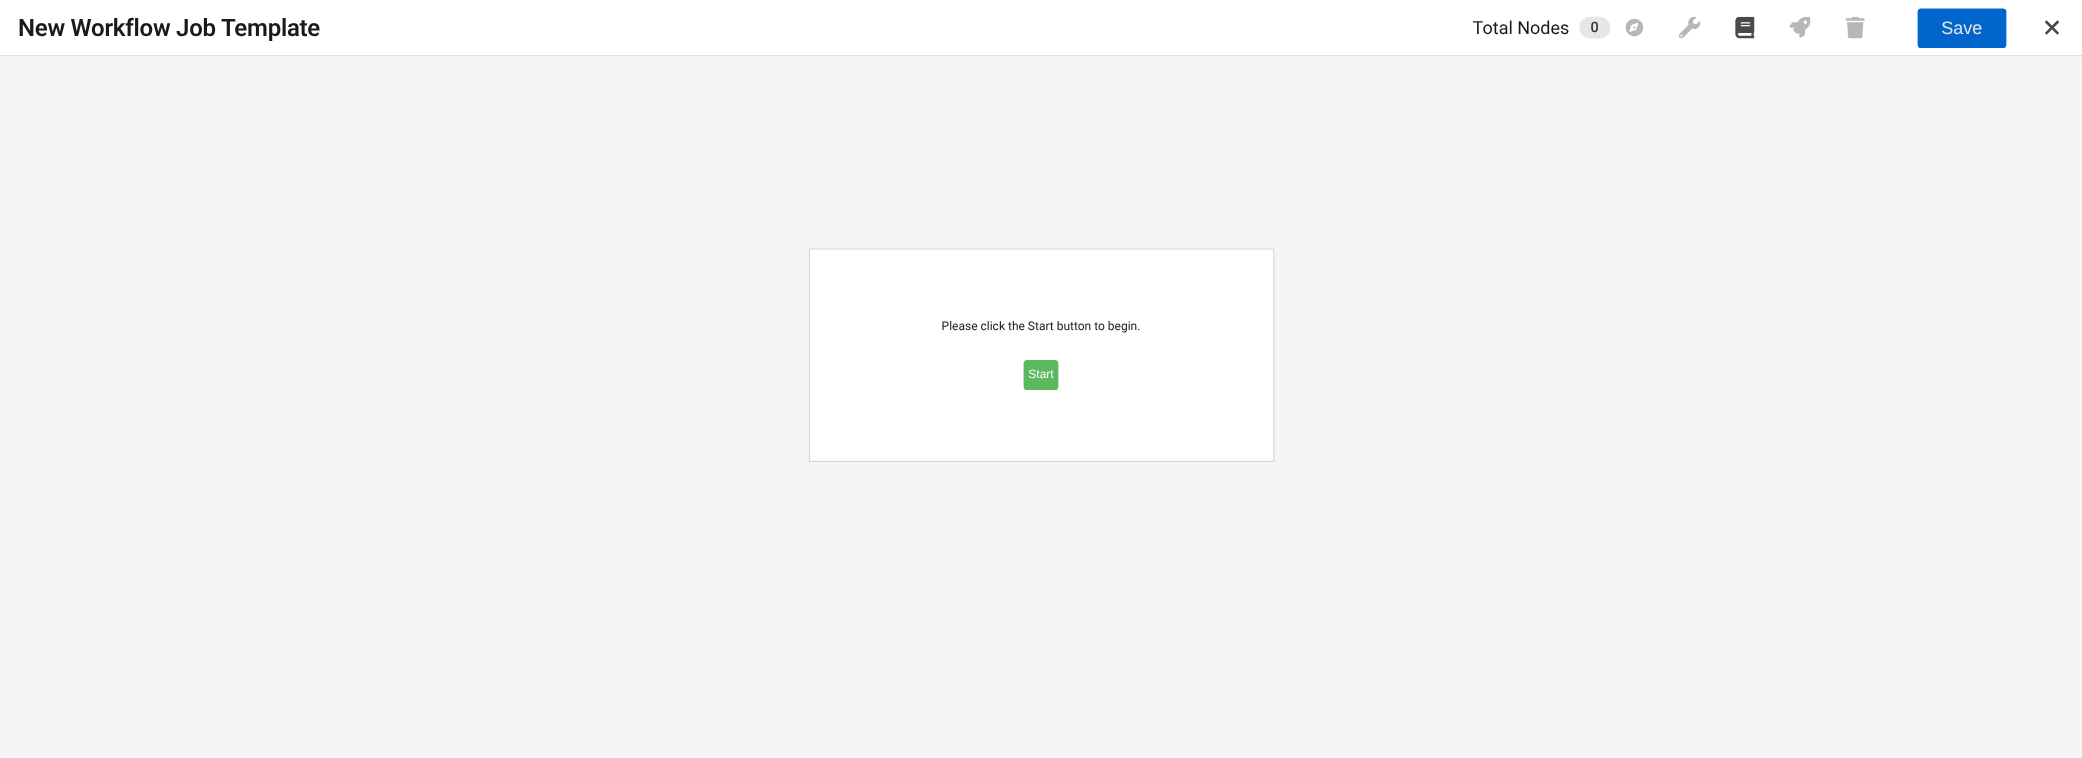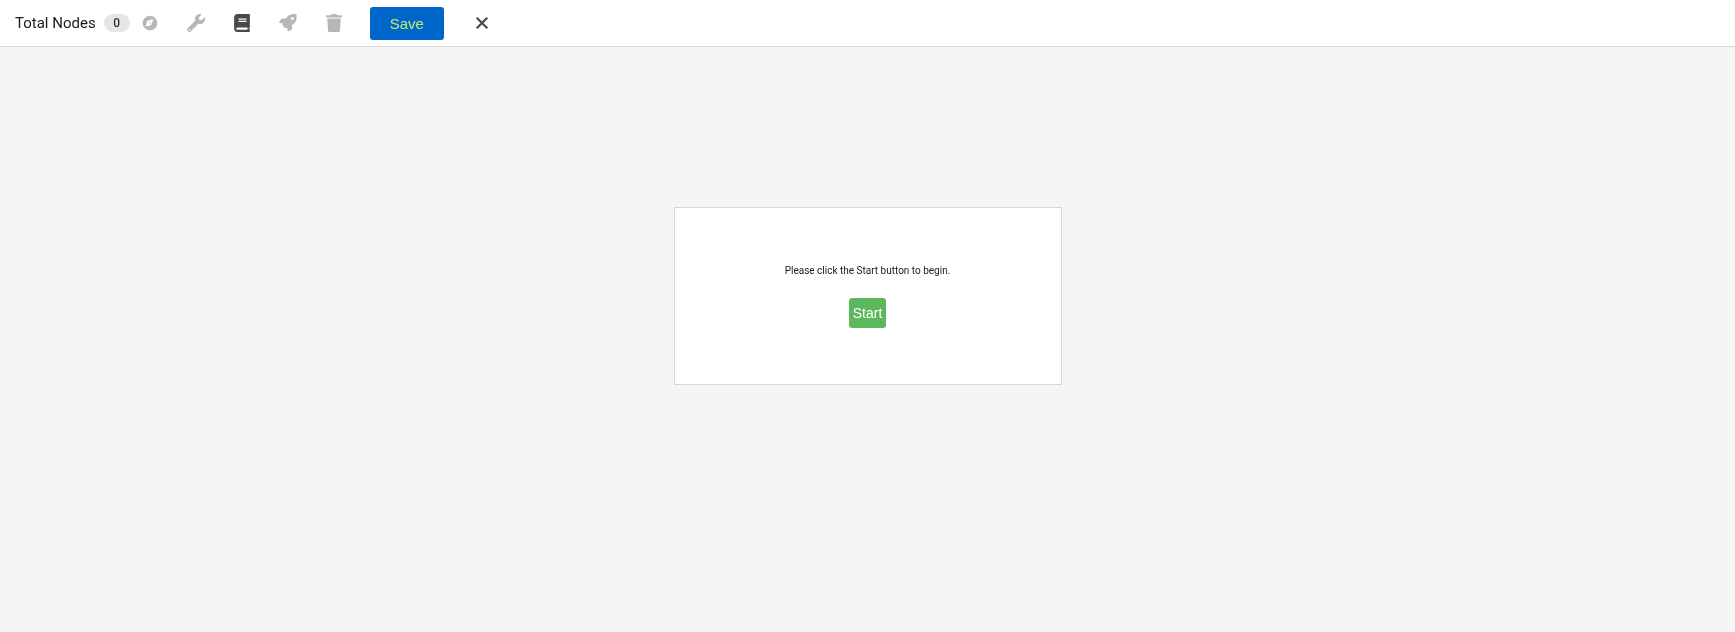--- a/index.html
+++ b/index.html
@@ -68,27 +68,27 @@
       width: 20px;
       height: 20px;
       cursor: pointer;
       color: #b7b7b7;
     }
     .icon-btn.enabled {
       color: #4a4a4a;
     }
     .save-btn {
       background: #0066cc;
-      color: #bef264;
+      color: #e5e5e5;
       border: none;
       border-radius: 3px;
       padding: 8px 20px;
       font-size: 15px;
       cursor: pointer;
-      margin-left: 16px;
+      margin-left: 32px;
       margin-right: 18px;
     }
     .close-btn {
       display: inline-flex;
       align-items: center;
       justify-content: center;
       width: 20px;
       height: 20px;
       cursor: pointer;
       color: #4a4a4a;
@@ -117,40 +117,41 @@
     .center-text {
       font-size: 10px;
       color: #1a1a1a;
     }
     .start-btn {
       background: #5cb85c;
       color: #ffffff;
       border: none;
       border-radius: 3px;
       padding: 7px 4px;
-      font-size: 14px;
+      font-size: 10px;
       cursor: pointer;
     }
     svg {
       width: 18px;
       height: 18px;
       fill: currentColor;
     }
     .close-btn svg {
       width: 14px;
       height: 14px;
       stroke: currentColor;
       stroke-width: 2.5;
       fill: none;
     }
   </style>
 </head>
 <body>
 
 <div class="header">
+  <div class="title">New Workflow Job Template</div>
   <div class="header-right">
     <div class="total-nodes-wrap">
       <span class="total-nodes-label">Total Nodes</span>
       <span class="badge">0</span>
     </div>
     <div class="icon-row">
       <span class="icon-btn">
         <svg viewBox="0 0 512 512">
             <path d="M256 48C141.1 48 48 141.1 48 256s93.1 208 208 208 208-93.1 208-208S370.9 48 256 48zm87.3 120.7l-42.8 128.3c-2.4 7.2-8 12.8-15.2 15.2l-128.3 42.8c-12.6 4.2-24.6-7.8-20.4-20.4l42.8-128.3c2.4-7.2 8-12.8 15.2-15.2l128.3-42.8c12.6-4.2 24.6 7.8 20.4 20.4zM256 232c-13.3 0-24 10.7-24 24s10.7 24 24 24 24-10.7 24-24-10.7-24-24-24z"></path>
           </svg>

